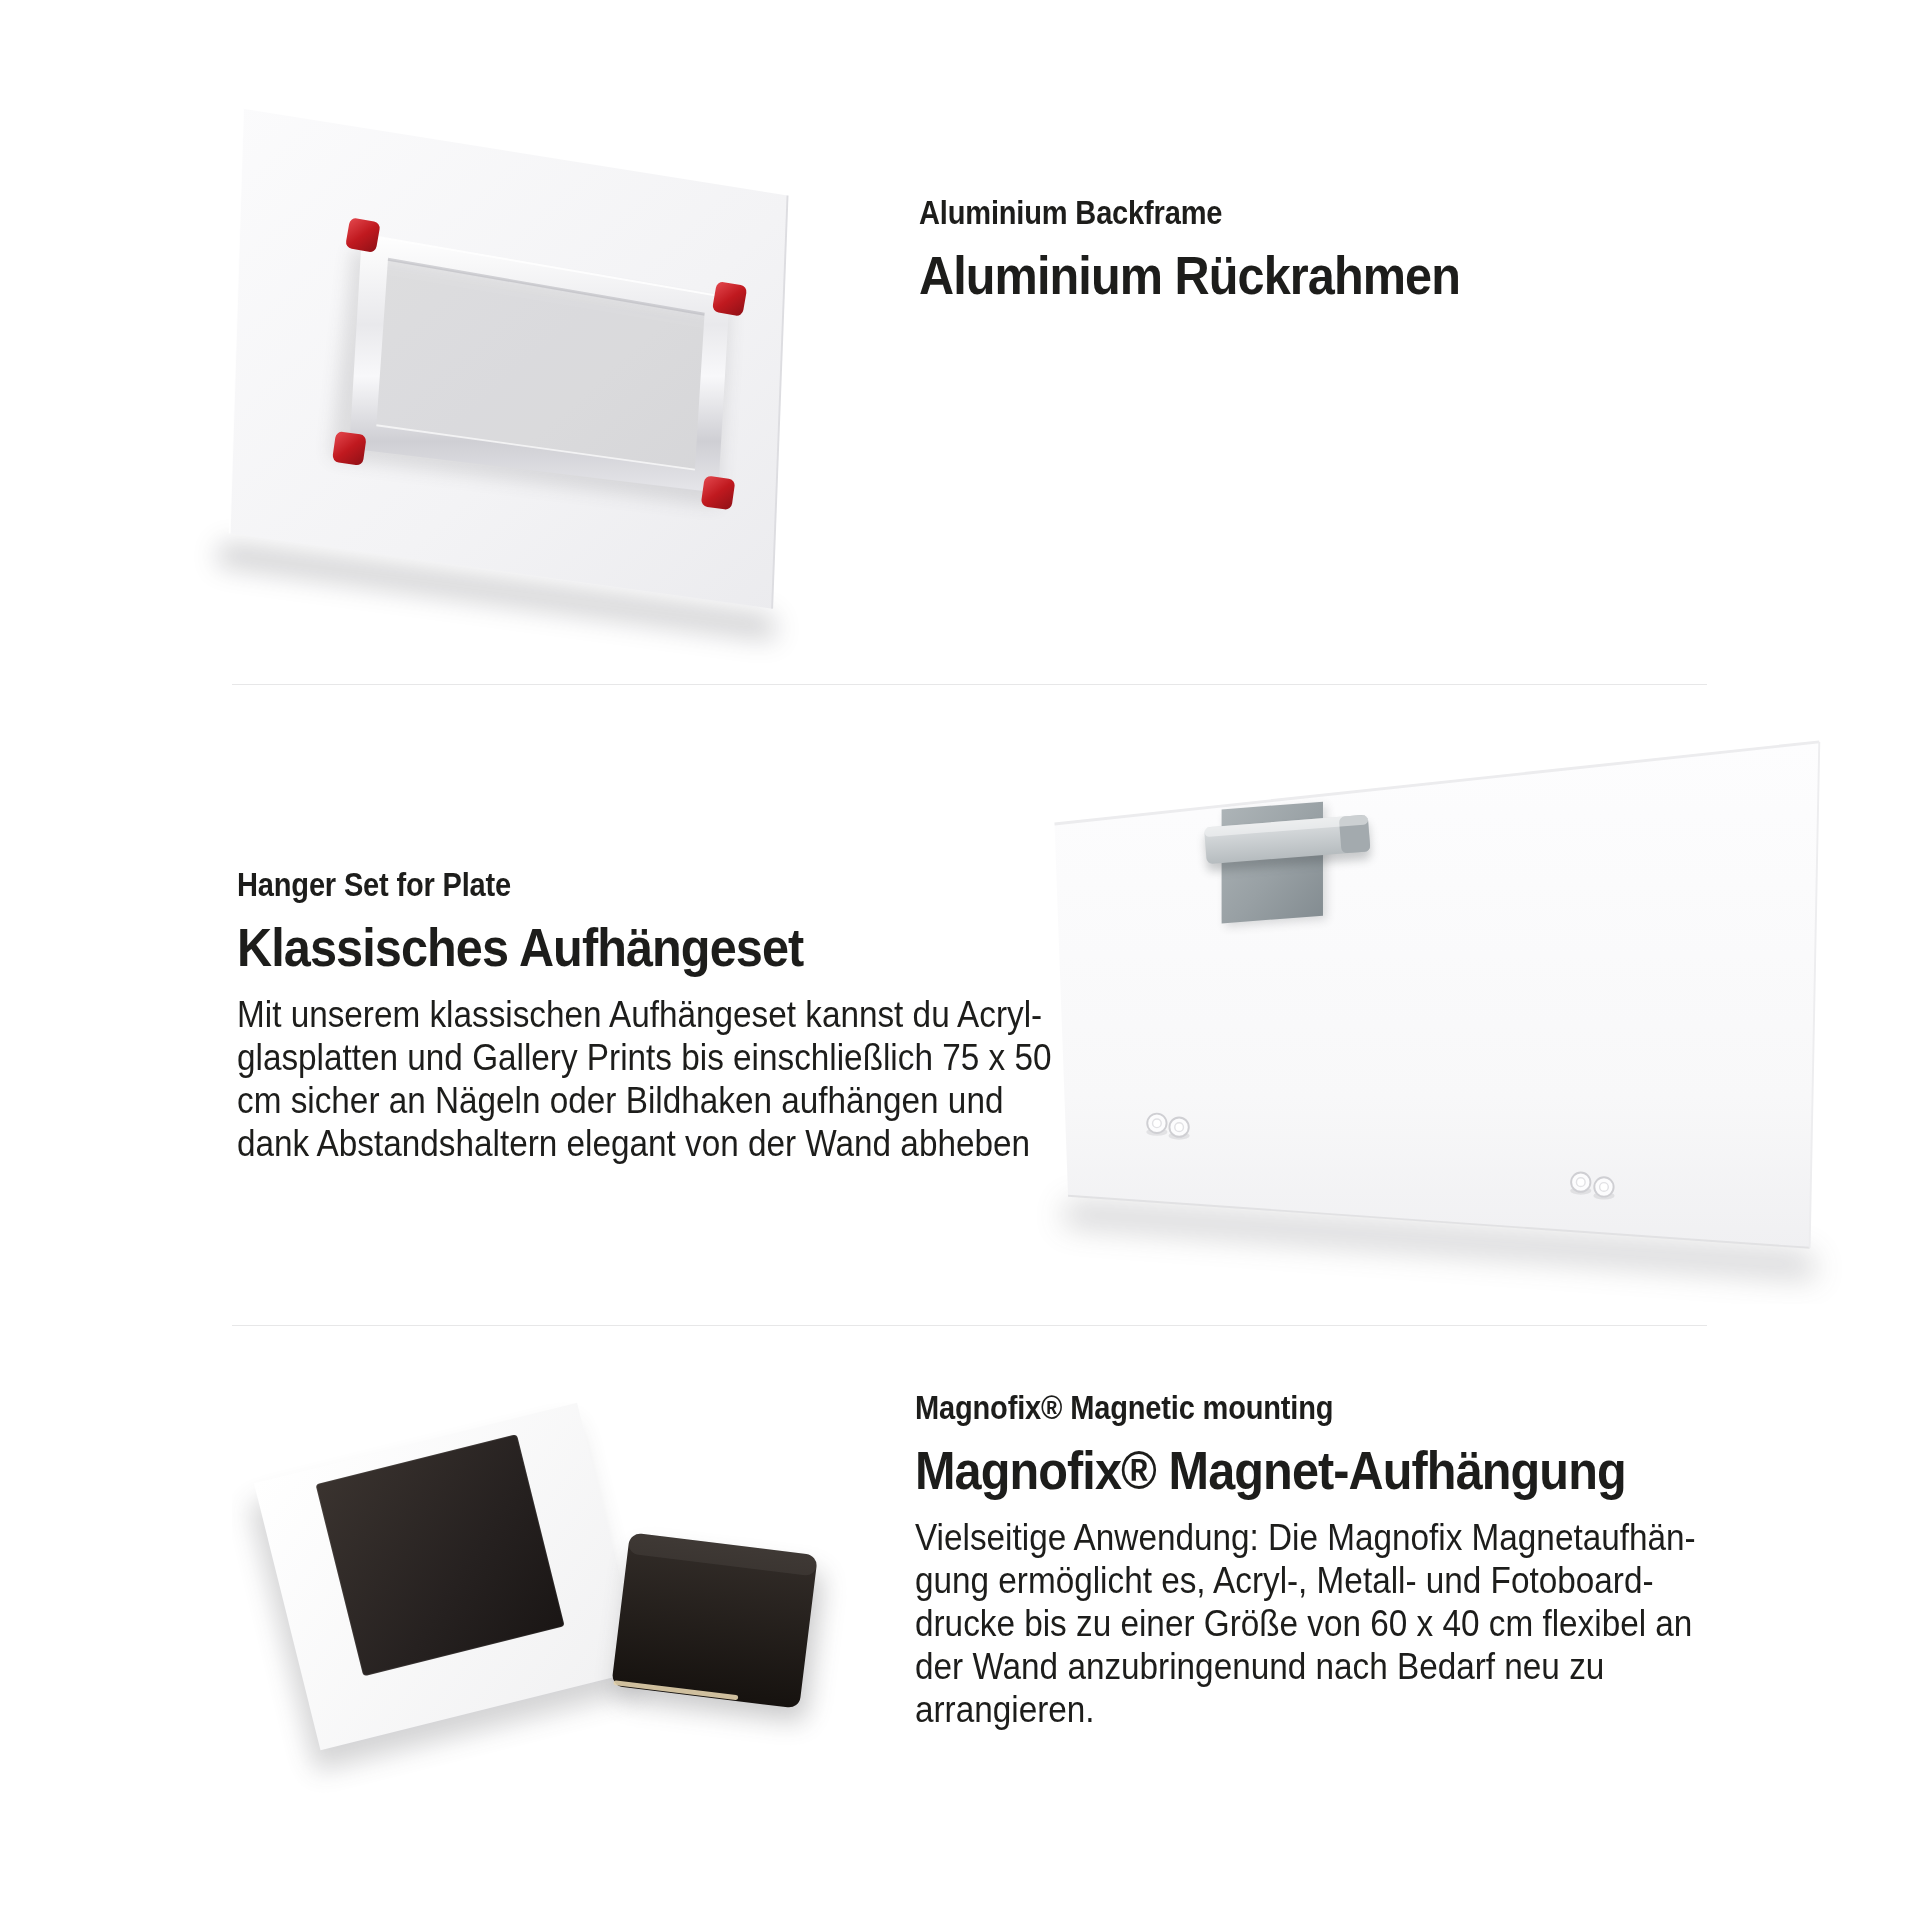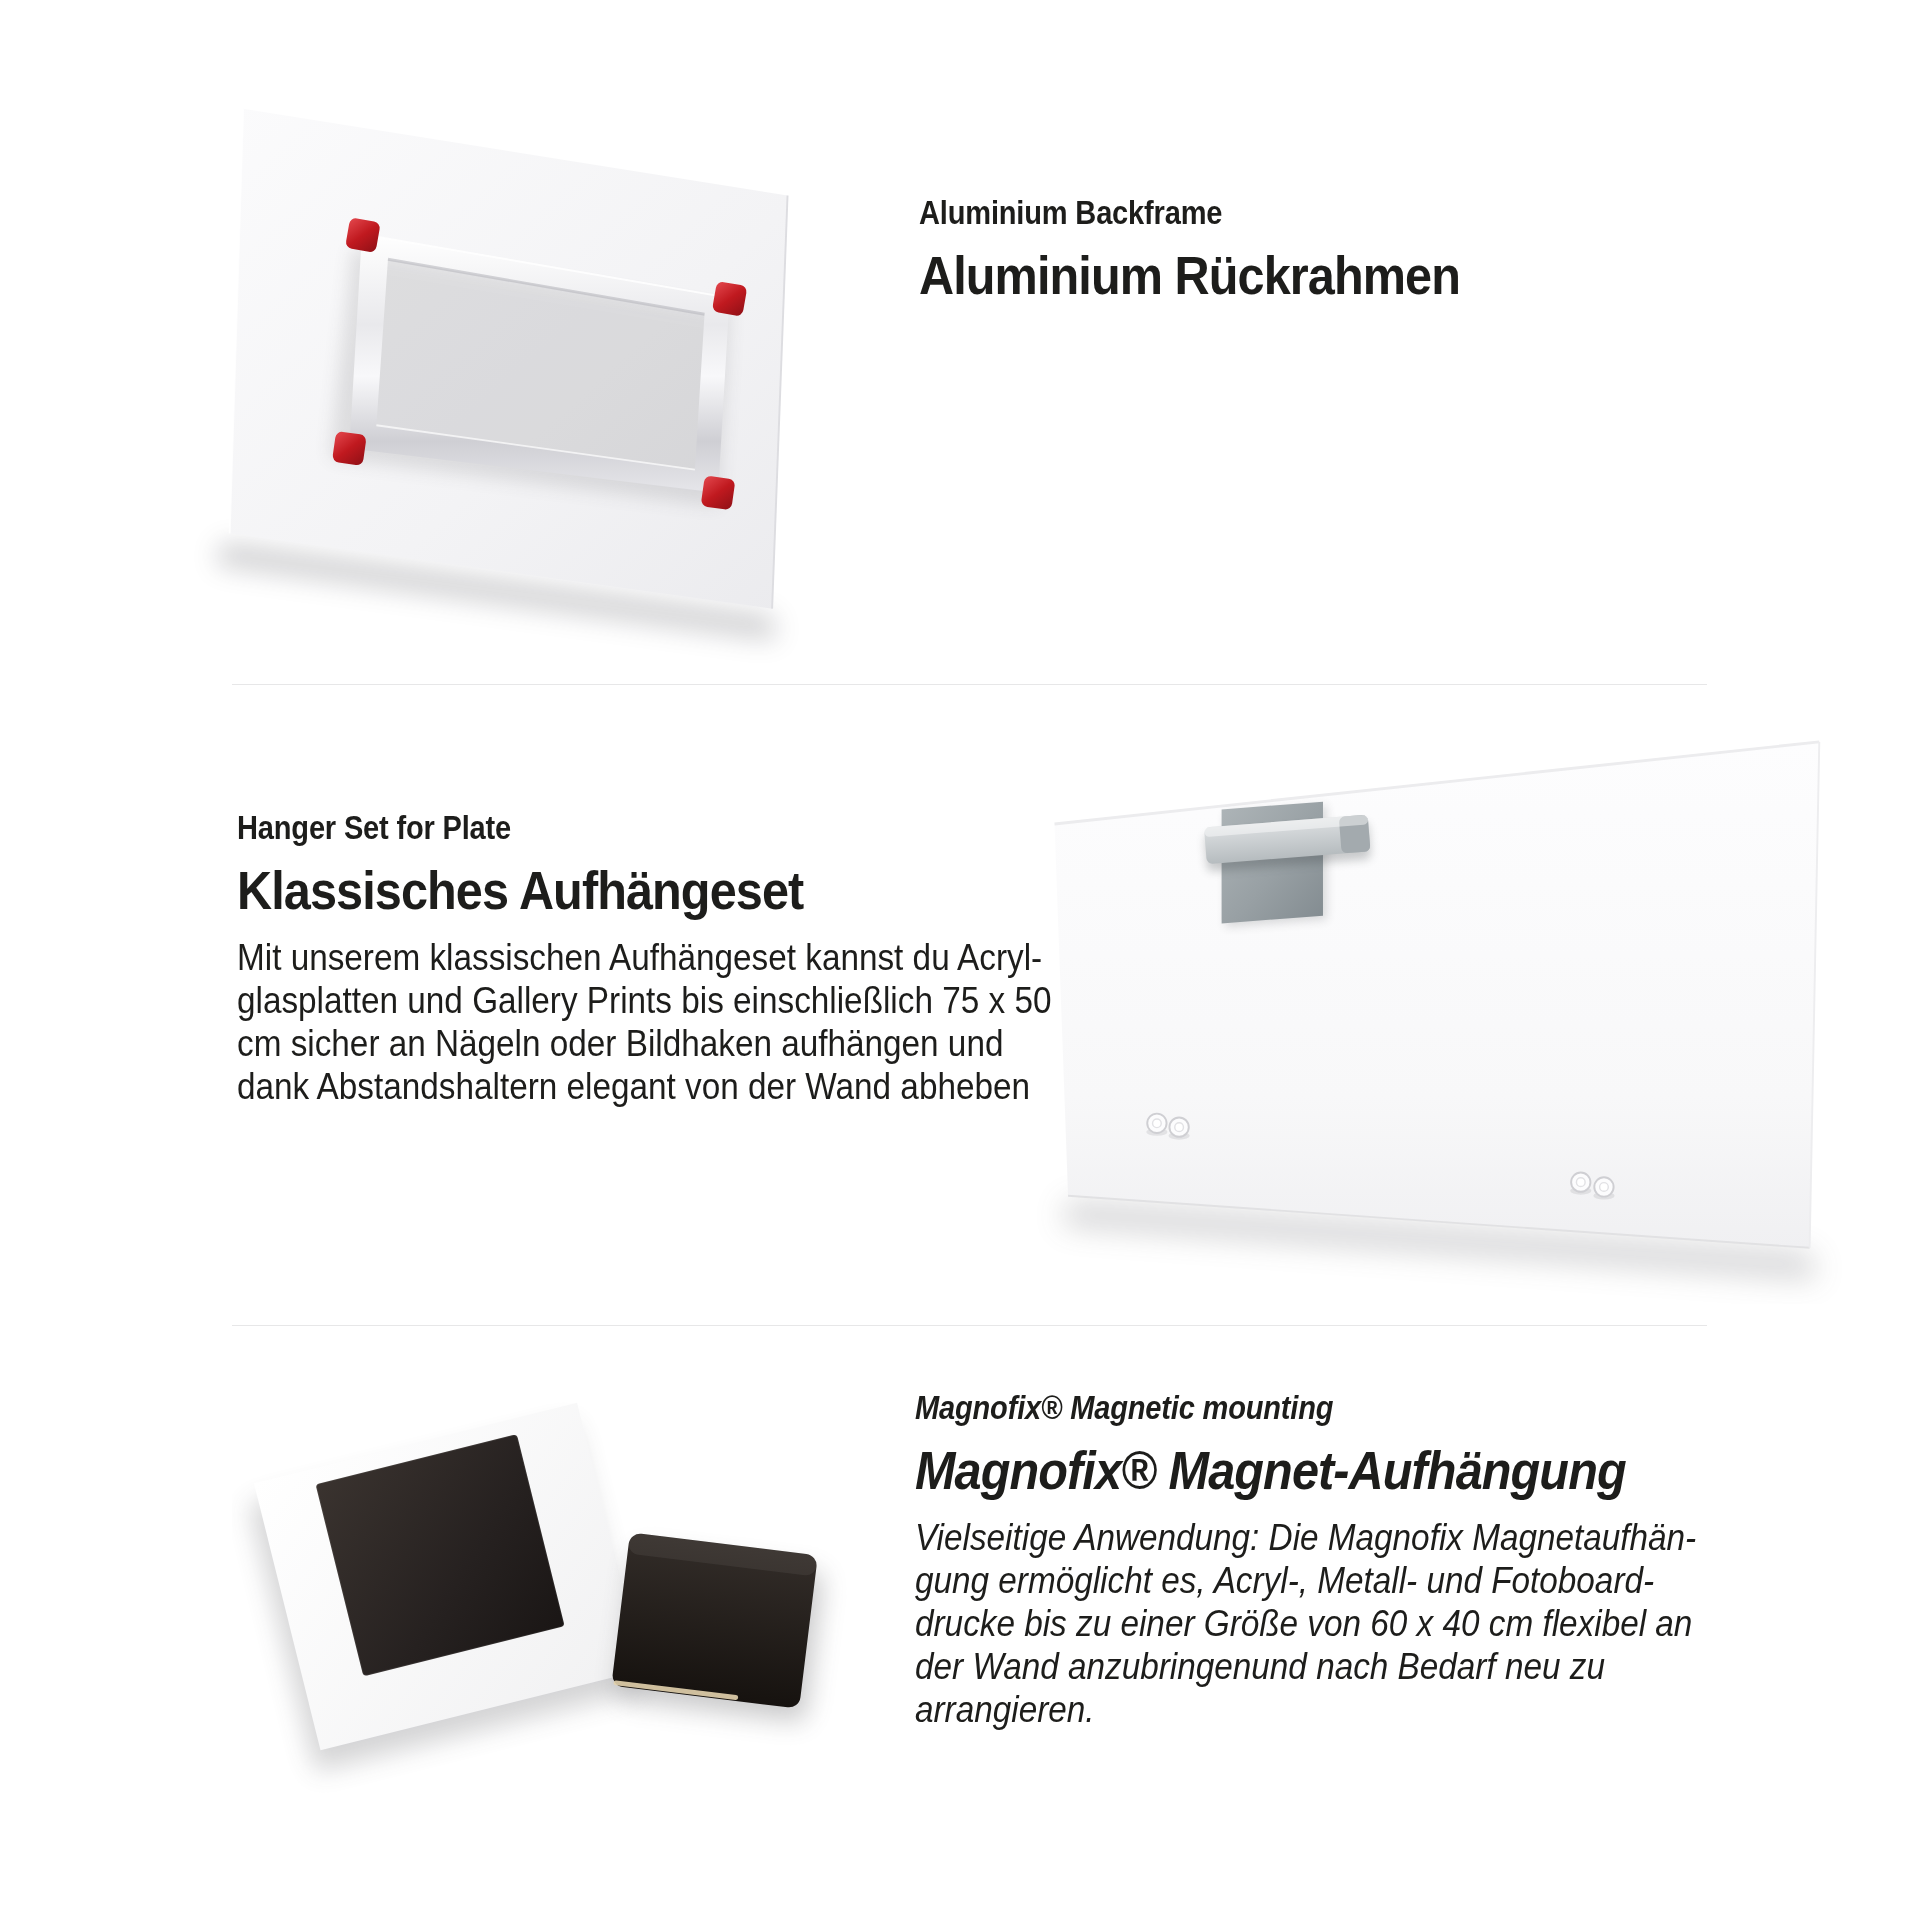--- a/index.html
+++ b/index.html
@@ -87,21 +87,21 @@
     </g>
   </svg>
 
   <div class="textblock" style="left:919px;top:193px;">
     <div class="eyebrow">Aluminium Backframe</div>
     <div class="heading">Aluminium Rückrahmen</div>
   </div>
 
   <div class="divider" style="top:684px;"></div>
 
-  <div class="textblock" style="left:237px;top:808px;">
+  <div class="textblock" style="left:237px;top:865px;">
     <div class="eyebrow">Hanger Set for Plate</div>
     <div class="heading">Klassisches Aufhängeset</div>
     <div class="body-lines">
         <div>Mit unserem klassischen Aufhängeset kannst du Acryl-</div>
         <div>glasplatten und Gallery Prints bis einschließlich 75 x 50</div>
         <div>cm sicher an Nägeln oder Bildhaken aufhängen und</div>
         <div>dank Abstandshaltern elegant von der Wand abheben</div>
       </div>
   </div>
 
@@ -194,21 +194,21 @@
     <rect x="108" y="78" width="215" height="205" rx="4" transform="rotate(-14 215 180)" fill="url(#g-magnet)"></rect>
     <rect x="108" y="78" width="215" height="205" rx="4" transform="rotate(-14 215 180)" fill="none" stroke="#ffffff" stroke-opacity="0.08" stroke-width="2"></rect>
 
     <rect x="408" y="186" width="196" height="156" rx="12" transform="rotate(7 506 264)" fill="#3d3d42" opacity="0.28" filter="url(#blur13)"></rect>
 
     <rect x="402" y="168" width="196" height="160" rx="12" transform="rotate(7 500 248)" fill="url(#g-magnet2)"></rect>
     <rect x="402" y="168" width="196" height="22" rx="11" transform="rotate(7 500 248)" fill="#ffffff" opacity="0.06"></rect>
     <rect x="404" y="322" width="130" height="5" rx="2.5" transform="rotate(7 500 248)" fill="#e3d3ae" opacity="0.9"></rect>
   </svg>
 
-  <div class="textblock" style="left:915px;top:1388px;font-style:italic;">
+  <div class="textblock" style="left:915px;top:1388px;">
     <div class="eyebrow">Magnofix® Magnetic mounting</div>
     <div class="heading">Magnofix® Magnet-Aufhängung</div>
     <div class="body-lines">
         <div>Vielseitige Anwendung: Die Magnofix Magnetaufhän-</div>
         <div>gung ermöglicht es, Acryl-, Metall- und Fotoboard-</div>
         <div>drucke bis zu einer Größe von 60 x 40 cm flexibel an</div>
         <div>der Wand anzubringenund nach Bedarf neu zu</div>
         <div>arrangieren.</div>
       </div>
   </div>

